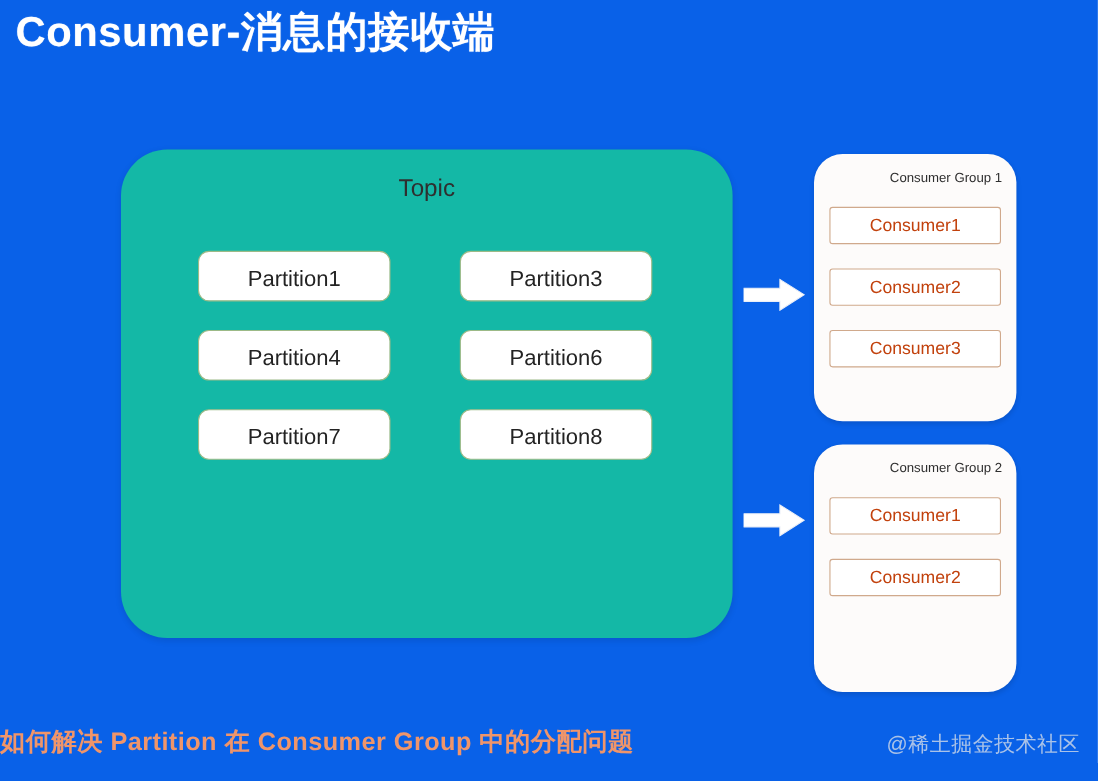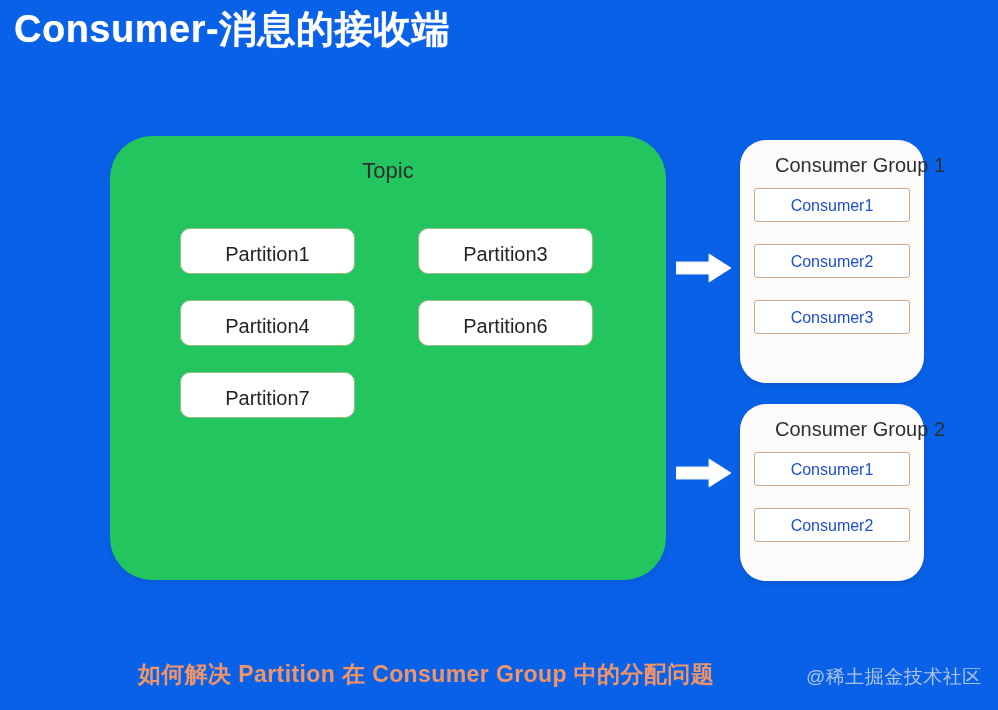--- a/index.html
+++ b/index.html
@@ -34,21 +34,21 @@
     text-shadow: 0 0 1px rgba(255,255,255,0.55);
   }
 
   
   #topic-panel {
     position: absolute;
     left: 110px;
     top: 136px;
     width: 556px;
     height: 444px;
-    background: #22c55e;
+    background: #14b8a6;
     border-radius: 42px;
     box-shadow: 0 2px 6px rgba(0,0,0,0.10);
   }
   #topic-title {
     position: absolute;
     top: 22px;
     left: 0;
     width: 100%;
     text-align: center;
     font-size: 22px;
@@ -96,61 +96,61 @@
   #group-1 {
     left: 740px;
     top: 140px;
     width: 184px;
     height: 243px;
   }
   #group-2 {
     left: 740px;
     top: 404px;
     width: 184px;
-    height: 177px;
+    height: 225px;
   }
   .group-title {
     position: absolute;
     left: 0;
     top: 14px;
     width: 100%;
     text-align: center;
-    font-size: 20px;
+    font-size: 12px;
     color: #2e2e2e;
     padding-left: 28px;
   }
   .consumer-list {
     position: absolute;
     left: 14px;
     top: 48px;
     right: 14px;
     display: flex;
     flex-direction: column;
   }
   #group-1 .consumer-list { row-gap: 22px; }
   #group-2 .consumer-list { row-gap: 22px; }
   .consumer-box {
     height: 34px;
     line-height: 34px;
     text-align: center;
     font-size: 16px;
-    color: #1d4ed8;
+    color: #c2410c;
     background: #ffffff;
     border: 1.5px solid #d0a98c;
     border-radius: 3px;
     box-sizing: border-box;
   }
 
   
   #caption {
     position: absolute;
     left: 0;
     top: 659px;
     width: 852px;
-    text-align: center;
+    text-align: left;
     font-size: 23px;
     font-weight: bold;
     color: #F0956A;
     white-space: nowrap;
     letter-spacing: 0.4px;
   }
   #watermark {
     position: absolute;
     left: 806px;
     top: 664px;
@@ -168,20 +168,21 @@
   <div id="title">Consumer-消息的接收端</div>
 
   <div id="topic-panel">
     <div id="topic-title">Topic</div>
     <div id="partition-grid">
       <div class="partition-box">Partition1</div>
       <div class="partition-box">Partition3</div>
       <div class="partition-box">Partition4</div>
       <div class="partition-box">Partition6</div>
       <div class="partition-box">Partition7</div>
+      <div class="partition-box">Partition8</div>
     </div>
   </div>
 
   <div class="arrow" id="arrow-1">
     <svg width="56" height="30" viewBox="0 0 56 30">
       <polygon points="0,9 33,9 33,1 55,15 33,29 33,21 0,21" fill="#ffffff" stroke="#e9eef7" stroke-width="1"></polygon>
     </svg>
   </div>
   <div class="arrow" id="arrow-2">
     <svg width="56" height="30" viewBox="0 0 56 30">

